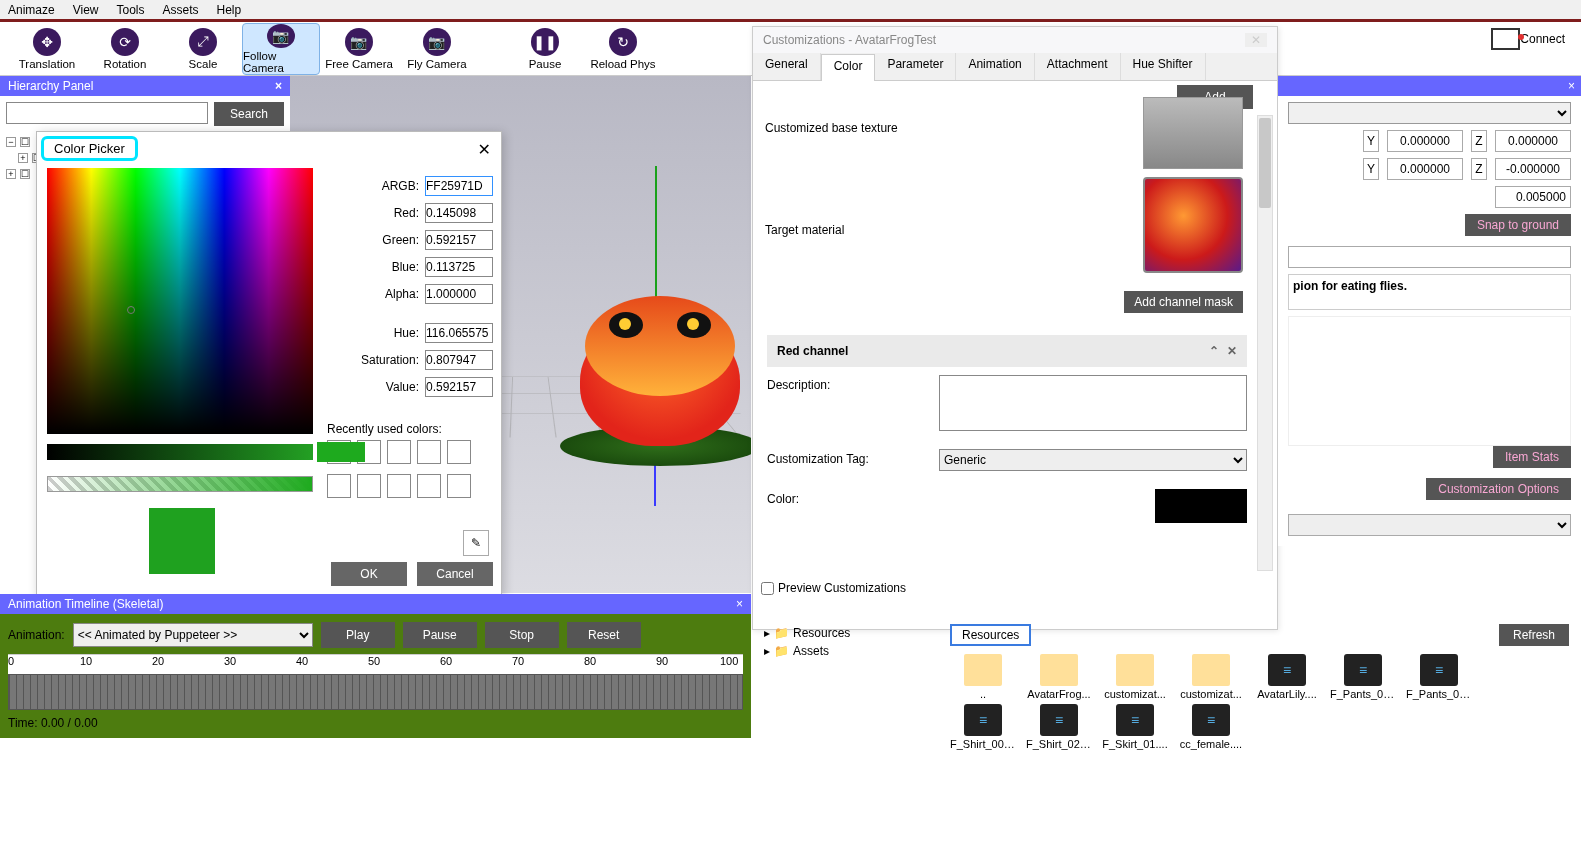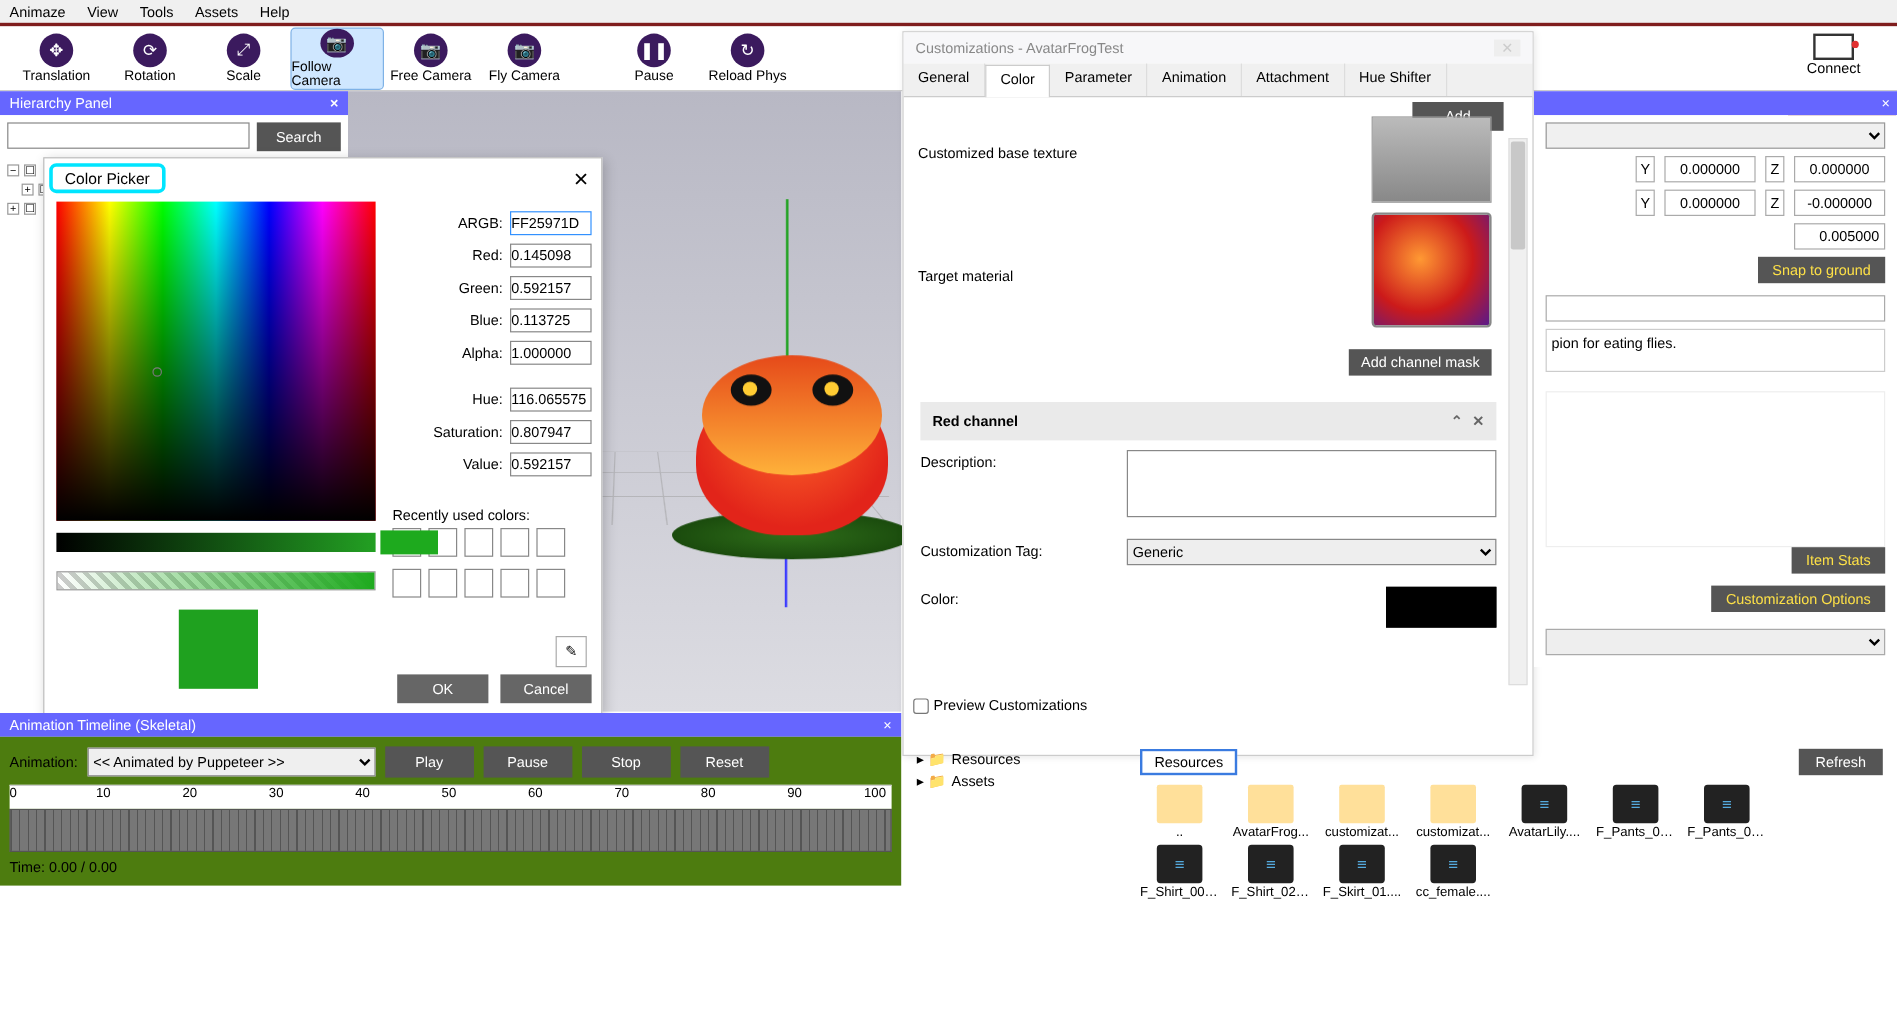--- a/index.html
+++ b/index.html
@@ -102,22 +102,22 @@
 
 .inspector { position: absolute; right: 0; top: 76px; width: 303px; }
 .insp-close { height: 20px; background: #6666ff; color:#fff; display:flex; justify-content:flex-end; align-items:center; padding:0 6px; }
 .insp-body { background: #fff; padding: 6px 10px; }
 .insp-combo { width: 100%; height: 22px; border: 1px solid #999; background:#f0f0f0; margin-bottom:6px; }
 .xyz-row { display: flex; justify-content: flex-end; gap: 8px; margin-bottom: 6px; }
 .xyz-row .lbl { width:16px; height:22px; border:1px solid #aaa; display:flex; align-items:center; justify-content:center; }
 .xyz-row input { width: 76px; height: 22px; border: 1px solid #aaa; text-align: center; padding: 0 4px; }
 .single-val { display:flex; justify-content:flex-end; margin-bottom:6px; }
 .single-val input { width: 76px; height: 22px; border: 1px solid #aaa; text-align:right; padding:0 4px; }
-.btn-gray { background:#555; color:#fde047; border:none; padding:4px 12px; float:right; clear:both; margin-bottom:6px; cursor:pointer; }
-.insp-text { border:1px solid #ccc; padding:4px; margin-bottom:16px; clear:both; height: 36px; overflow:hidden; }
+.btn-gray { background:#555; color:#f9a8d4; border:none; padding:4px 12px; float:right; clear:both; margin-bottom:6px; cursor:pointer; }
+.insp-text { border:1px solid #ccc; padding:4px; margin-bottom:6px; clear:both; height: 36px; overflow:hidden;font-weight:bold; }
 .insp-text-big { height: 130px; border:1px solid #eee; }
 .insp-bottom-combo { width:100%; height:22px; border:1px solid #aaa; background:#eee; margin:4px 0; }
 
 
 .timeline-panel { position: absolute; left: 0; top: 594px; width: 751px; height: 200px; }
 .timeline-title { background: #6666ff; color:#fff; height:20px; display:flex; justify-content:space-between; align-items:center; padding:0 8px; }
 .timeline-body { background:#4d7c0f; padding:8px; }
 .tl-ctrl { display:flex; gap:8px; align-items:center; margin-bottom:6px; }
 .tl-ctrl label { }
 .tl-ctrl select { width:240px; height:24px; border:1px solid #888; }
@@ -135,21 +135,21 @@
 .res-tab { display:inline-block; border:2px solid #3a7be0; background:#fff; padding:2px 10px; font-weight:500; }
 .res-grid { display:flex; flex-wrap:wrap; gap:4px 10px; padding:8px 0; }
 .res-item { width:66px; display:flex; flex-direction:column; align-items:center; gap:2px; cursor:pointer; }
 .res-ico { width:38px; height:32px; display:flex; align-items:center; justify-content:center; }
 .res-folder { background:#ffe09a; border-radius:2px; }
 .res-file { background:#222; color:#5ad; border-radius:3px; font-size:14px; }
 .res-label { font-size:11px; white-space:nowrap; overflow:hidden; text-overflow:ellipsis; width:100%; text-align:center; }
 .refresh-btn { position:absolute; right:12px; top:624px; background:#555; color:#fff; border:none; padding:4px 14px; cursor:pointer; }
 
 
-.connect { position:absolute; right:16px; top:28px; width:74px; display:flex; flex-direction:column; align-items:center; cursor:pointer; }
+.connect { position:absolute; right:16px; top:28px; width:74px; display:flex; flex-direction:row; align-items:center; cursor:pointer; }
 .connect-ico { width:34px; height:22px; border:2px solid #333; position:relative; }
 .connect-ico::before { content:""; position:absolute; right:-6px; top:4px; width:6px; height:6px; background:#e03030; border-radius:50%; }
 </style>
 </head>
 <body>
 
 <div class="menubar">
   <span>Animaze</span>
   <span>View</span>
   <span>Tools</span>

